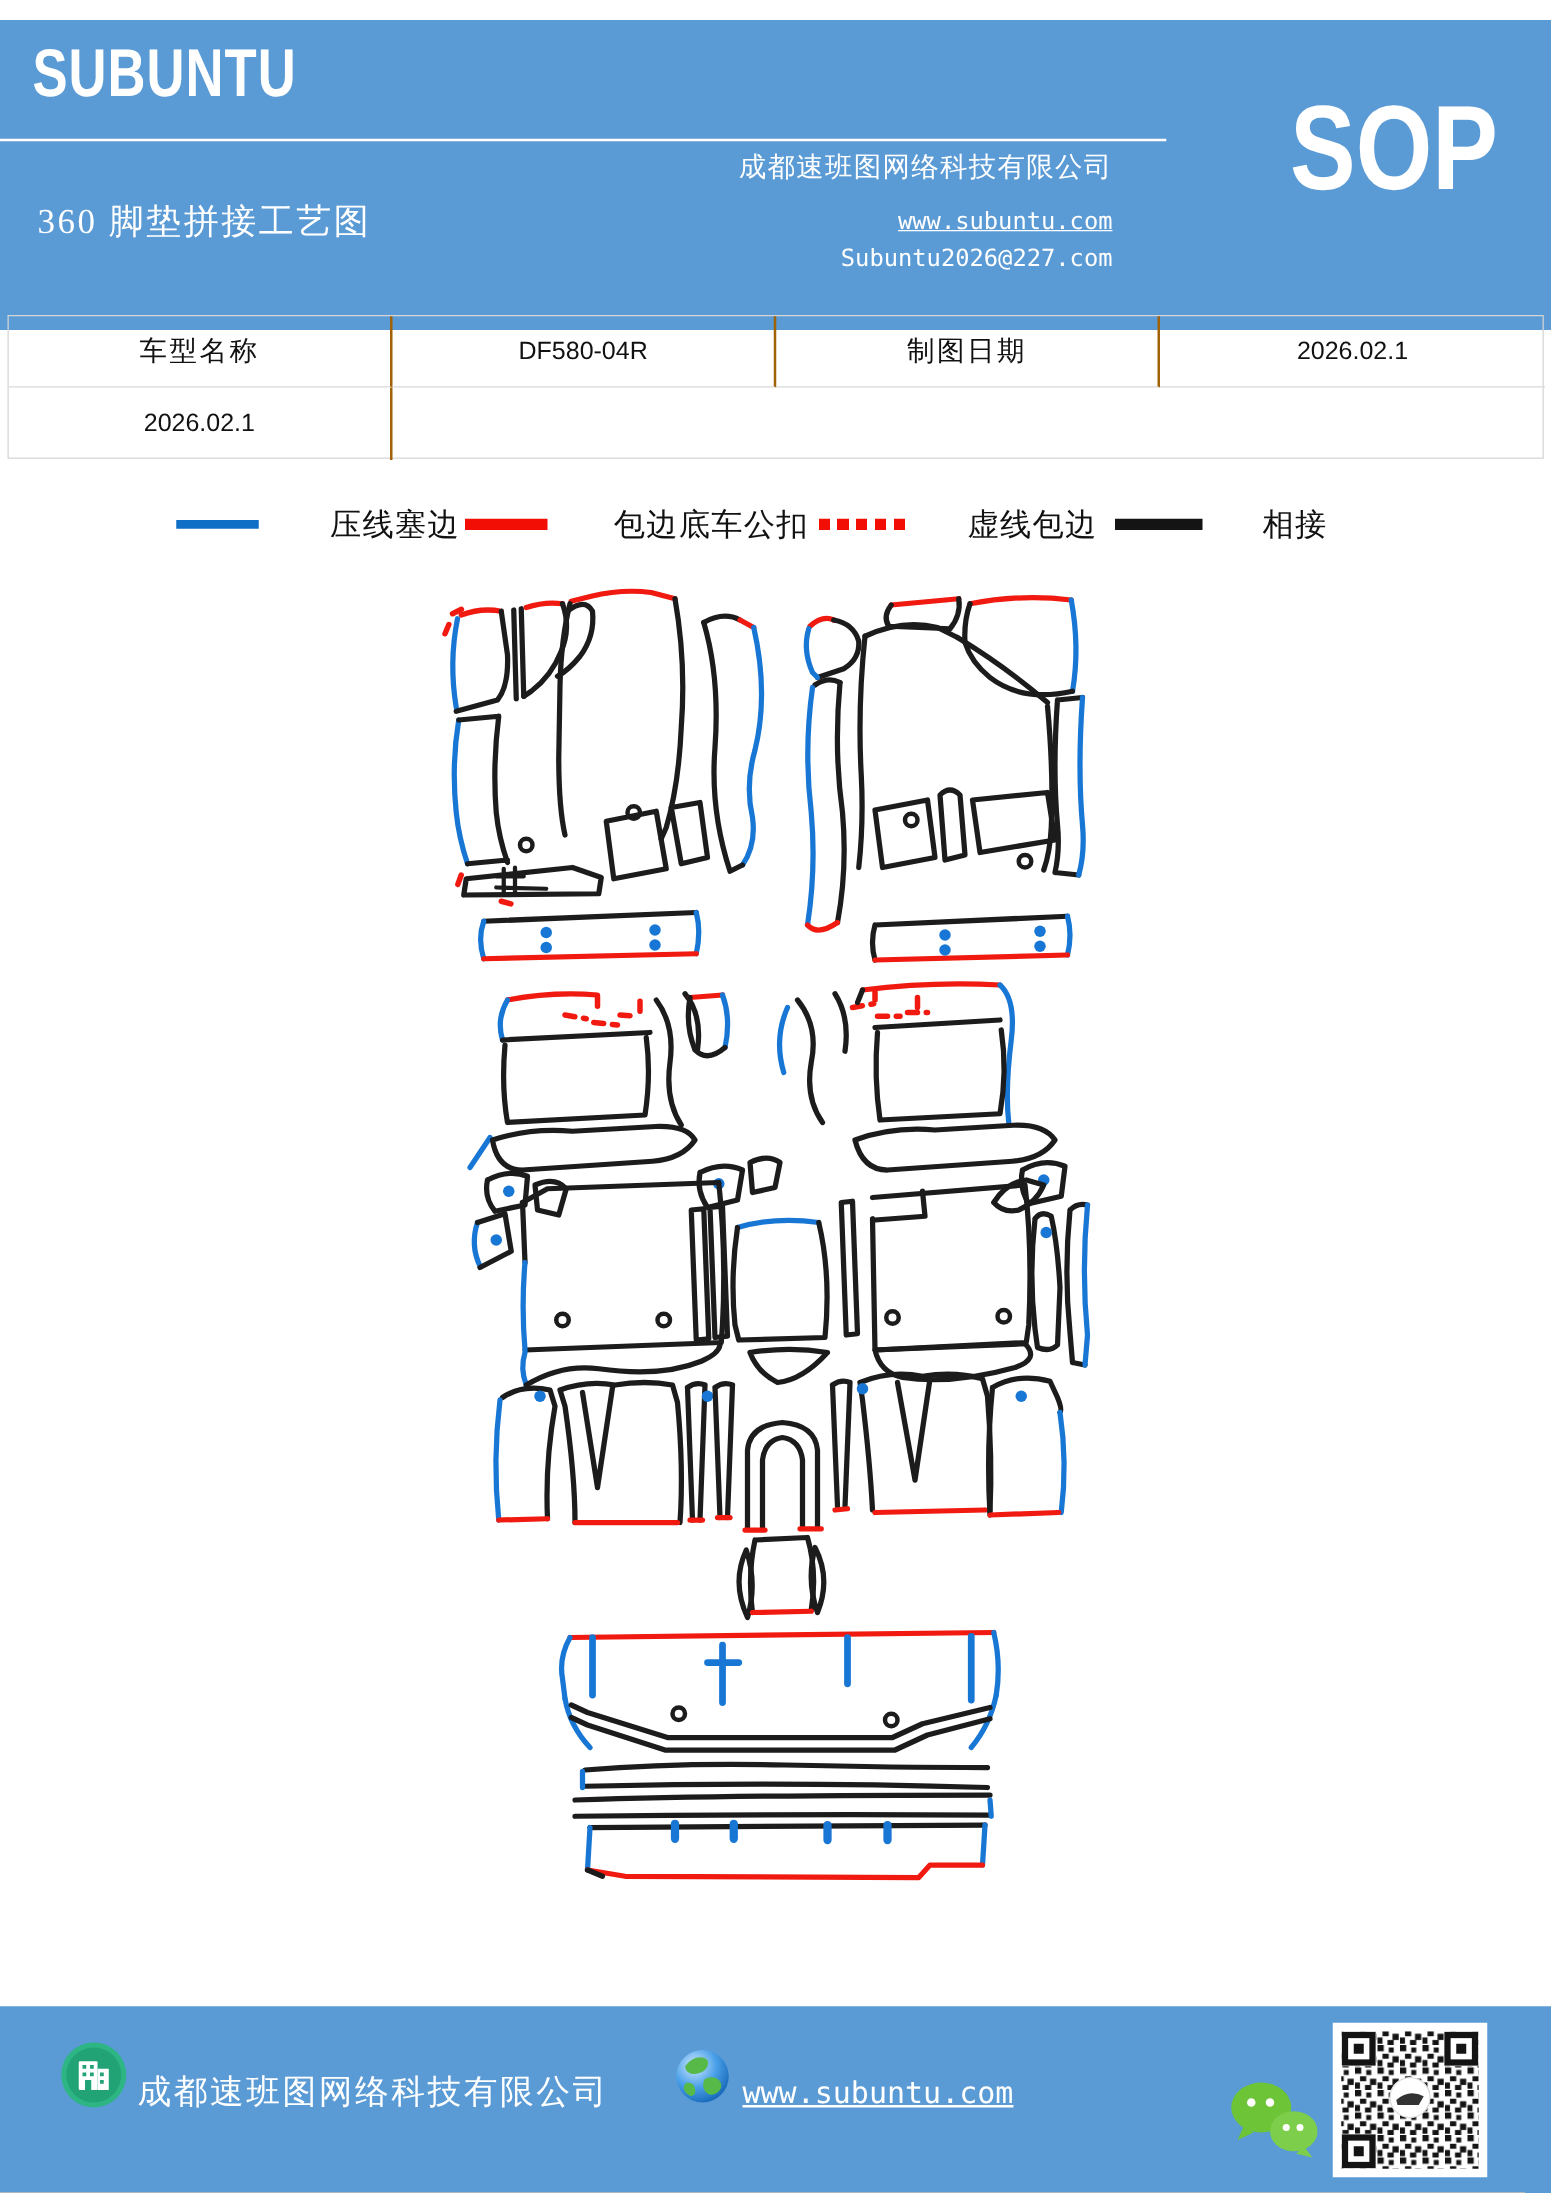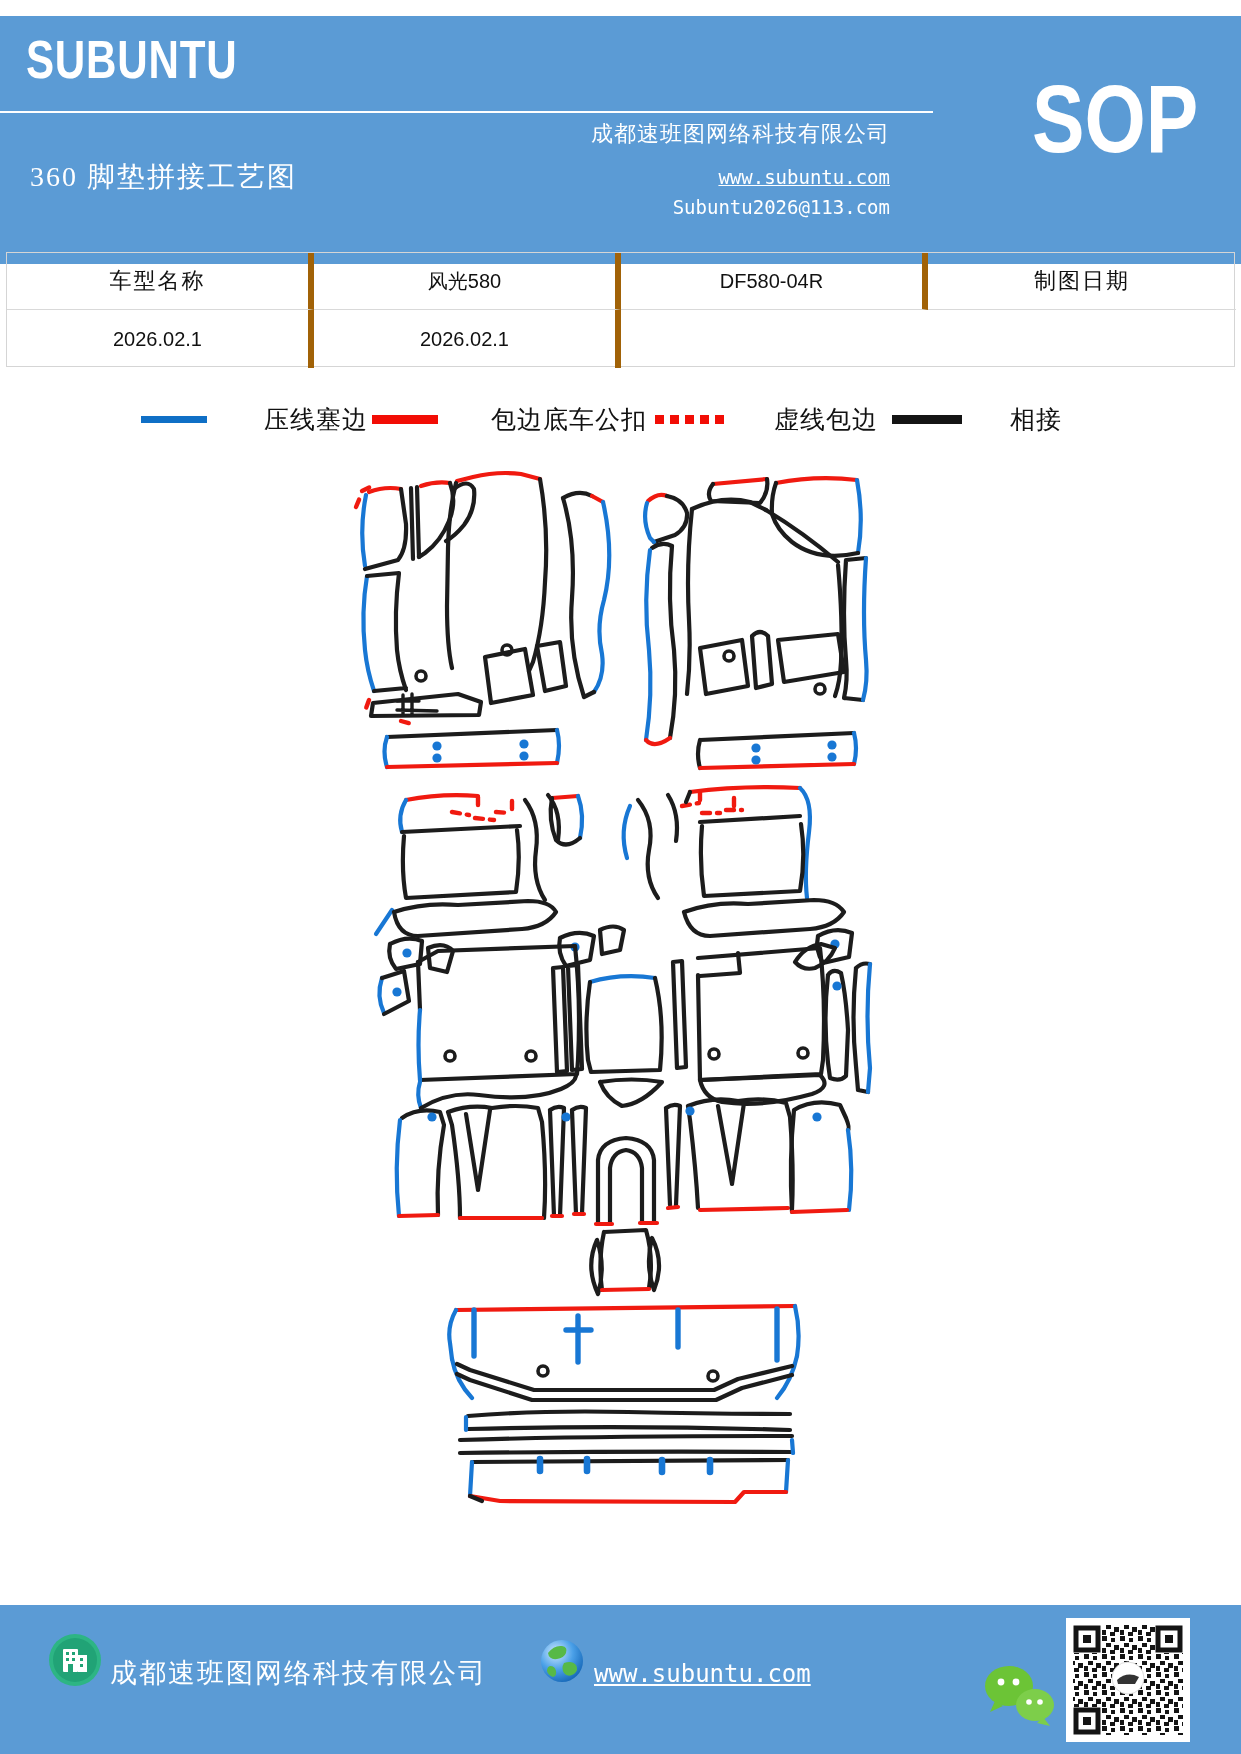--- a/index.html
+++ b/index.html
@@ -18,21 +18,21 @@
   .hdr-site{position:absolute;left:520px;top:150px;width:370px;text-align:right;color:#fff;
         font-size:19px;font-family:"DejaVu Sans Mono",monospace;text-decoration:underline;}
   .hdr-mail{position:absolute;left:520px;top:180px;width:370px;text-align:right;color:#fff;
         font-size:19px;font-family:"DejaVu Sans Mono",monospace;}
   .sop{position:absolute;left:1032px;top:48px;color:#fff;font-weight:bold;font-size:96px;
         transform:scaleX(.82);transform-origin:left top;font-family:"Liberation Sans",sans-serif;}
   
   .info-table{position:absolute;left:6px;top:252px;width:1229px;height:115px;
         display:grid;grid-template-columns:307px 307px 307px 308px;grid-template-rows:57px 58px;
         border:1px solid #d5d5d5;box-sizing:border-box;}
-  .cell{border-right:6px solid #a16207;border-bottom:1px solid #d9d9d9;display:flex;
+  .cell{border-right:2px solid #a16207;border-bottom:1px solid #d9d9d9;display:flex;
         align-items:center;justify-content:center;color:#111;}
   .cell:nth-child(4n){border-right:none;text-align:right;}
   .cell:nth-child(n+5){border-bottom:none;}
   .cell.lab{font-family:"Liberation Serif",serif;font-size:22px;letter-spacing:2px;}
   .cell.val{font-family:"Liberation Sans",sans-serif;font-size:20px;}
   
   .legend{position:absolute;left:0;top:398px;width:1241px;height:40px;}
   .legend .sw{position:absolute;display:block;}
   .sw-blue{left:141px;top:18px;width:66px;height:7px;background:#0f6fc6;}
   .sw-red{left:372px;top:17px;width:66px;height:9px;background:#f20d05;}
@@ -64,27 +64,26 @@
 <body>
 
 <div class="page">
 
   <div class="header">
     <div class="logo">SUBUNTU</div>
     <div class="header-rule"></div>
     <div class="doc-title">360 脚垫拼接工艺图</div>
     <div class="hdr-company">成都速班图网络科技有限公司</div>
     <div class="hdr-site">www.subuntu.com</div>
-    <div class="hdr-mail">Subuntu2026@113.com</div>
+    <div class="hdr-mail">Subuntu2026@227.com</div>
     <div class="sop">SOP</div>
   </div>
 
   <div class="info-table">
     <div class="cell lab">车型名称</div>
-    <div class="cell val">风光580</div>
     <div class="cell val">DF580-04R</div>
     <div class="cell lab">制图日期</div>
     <div class="cell val">2026.02.1</div>
     <div class="cell val">2026.02.1</div>
   </div>
 
   <div class="legend">
     <span class="sw sw-blue"></span>
     <span class="lg-label lab1">压线塞边</span>
     <span class="sw sw-red"></span>

